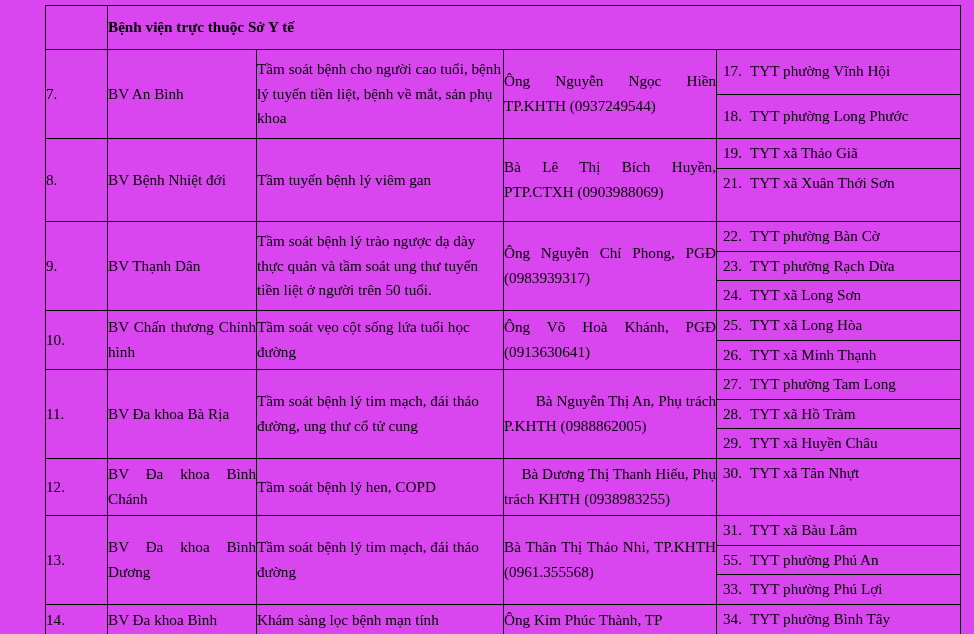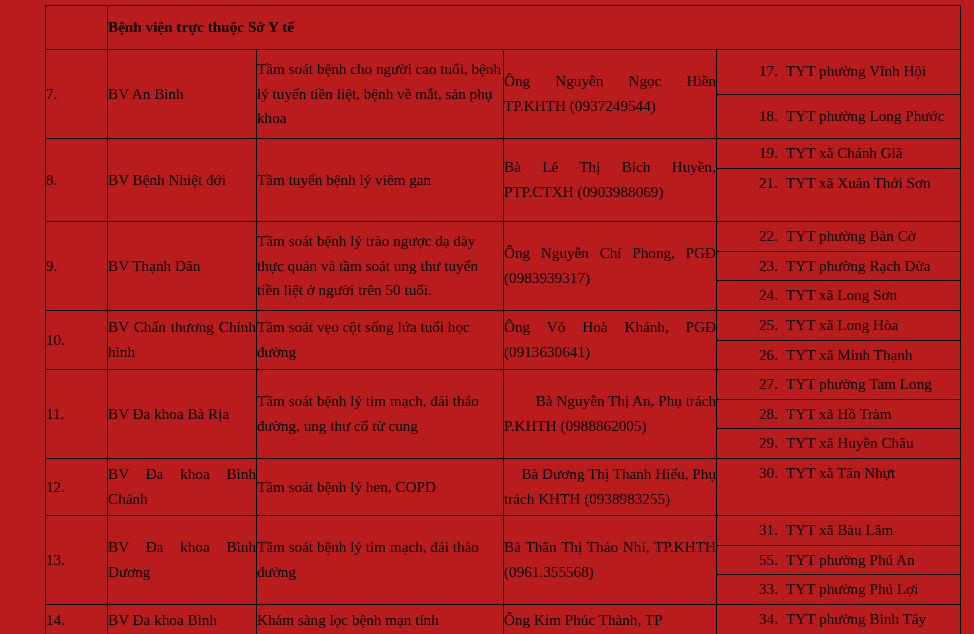--- a/index.html
+++ b/index.html
@@ -11,21 +11,21 @@
     width: 974px;
     height: 634px;
     font-family: "Liberation Serif", "DejaVu Serif", serif;
     color: #000000;
     overflow: hidden;
   }
   .page {
     position: relative;
     width: 974px;
     height: 634px;
-    background: #b91c1c;
+    background: #d946ef;
   }
   
   .doc-table {
     position: absolute;
     left: 45px;
     top: 5px;
     width: 915px;
     border-collapse: collapse;
     table-layout: fixed;
     font-size: 15.2px;
@@ -94,21 +94,20 @@
     vertical-align: middle;
     padding: 2px 4px 2px 6px;
     white-space: nowrap;
   }
   .tyt-wrap tr:last-child td {
     border-bottom: none;
   }
   .tyt-num {
     display: inline-block;
     min-width: 27px;
-    margin-left: 36px;
   }
   .tyt-label {
     display: inline-block;
   }
   td.tyt-host {
     padding: 0;
     vertical-align: top;
   }
 </style>
 </head>
@@ -157,21 +156,21 @@
       <tr style="height:83px;">
         <td class="cell idx">8.</td>
         <td class="cell name">BV Bệnh Nhiệt đới</td>
         <td class="cell desc">Tầm tuyến bệnh lý viêm gan</td>
         <td class="cell contact">Bà Lê Thị Bích Huyền, PTP.CTXH (0903988069)</td>
         <td class="tyt-host">
           <table class="tyt-wrap">
               <tbody>
             <tr style="height:27px;">
               <td>
-                <span class="tyt-num">19.</span><span class="tyt-label">TYT  xã Chánh Giã</span>
+                <span class="tyt-num">19.</span><span class="tyt-label">TYT  xã Thảo Giã</span>
               </td>
             </tr>
             <tr style="height:28px;">
               <td>
                 <span class="tyt-num">21.</span><span class="tyt-label">TYT  xã Xuân Thới Sơn</span>
               </td>
             </tr>
           </tbody>
             </table>
         </td>

